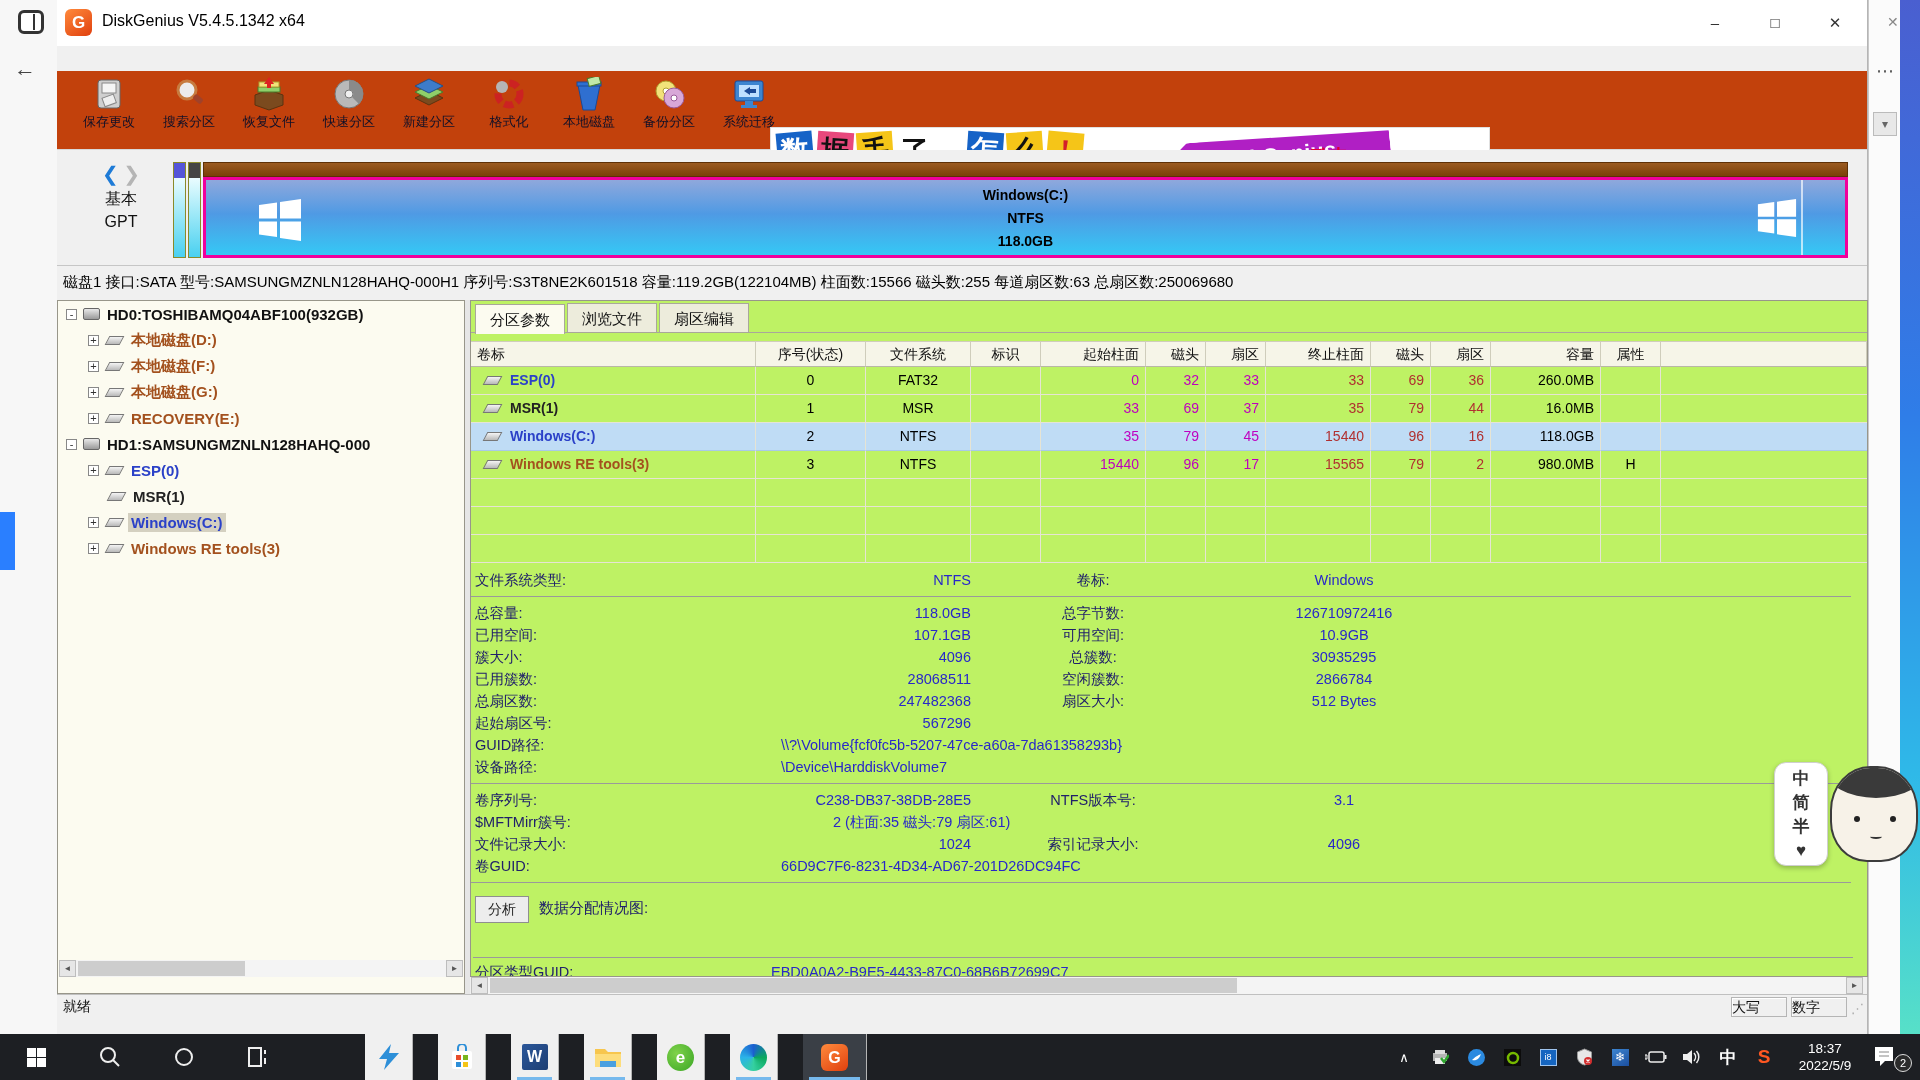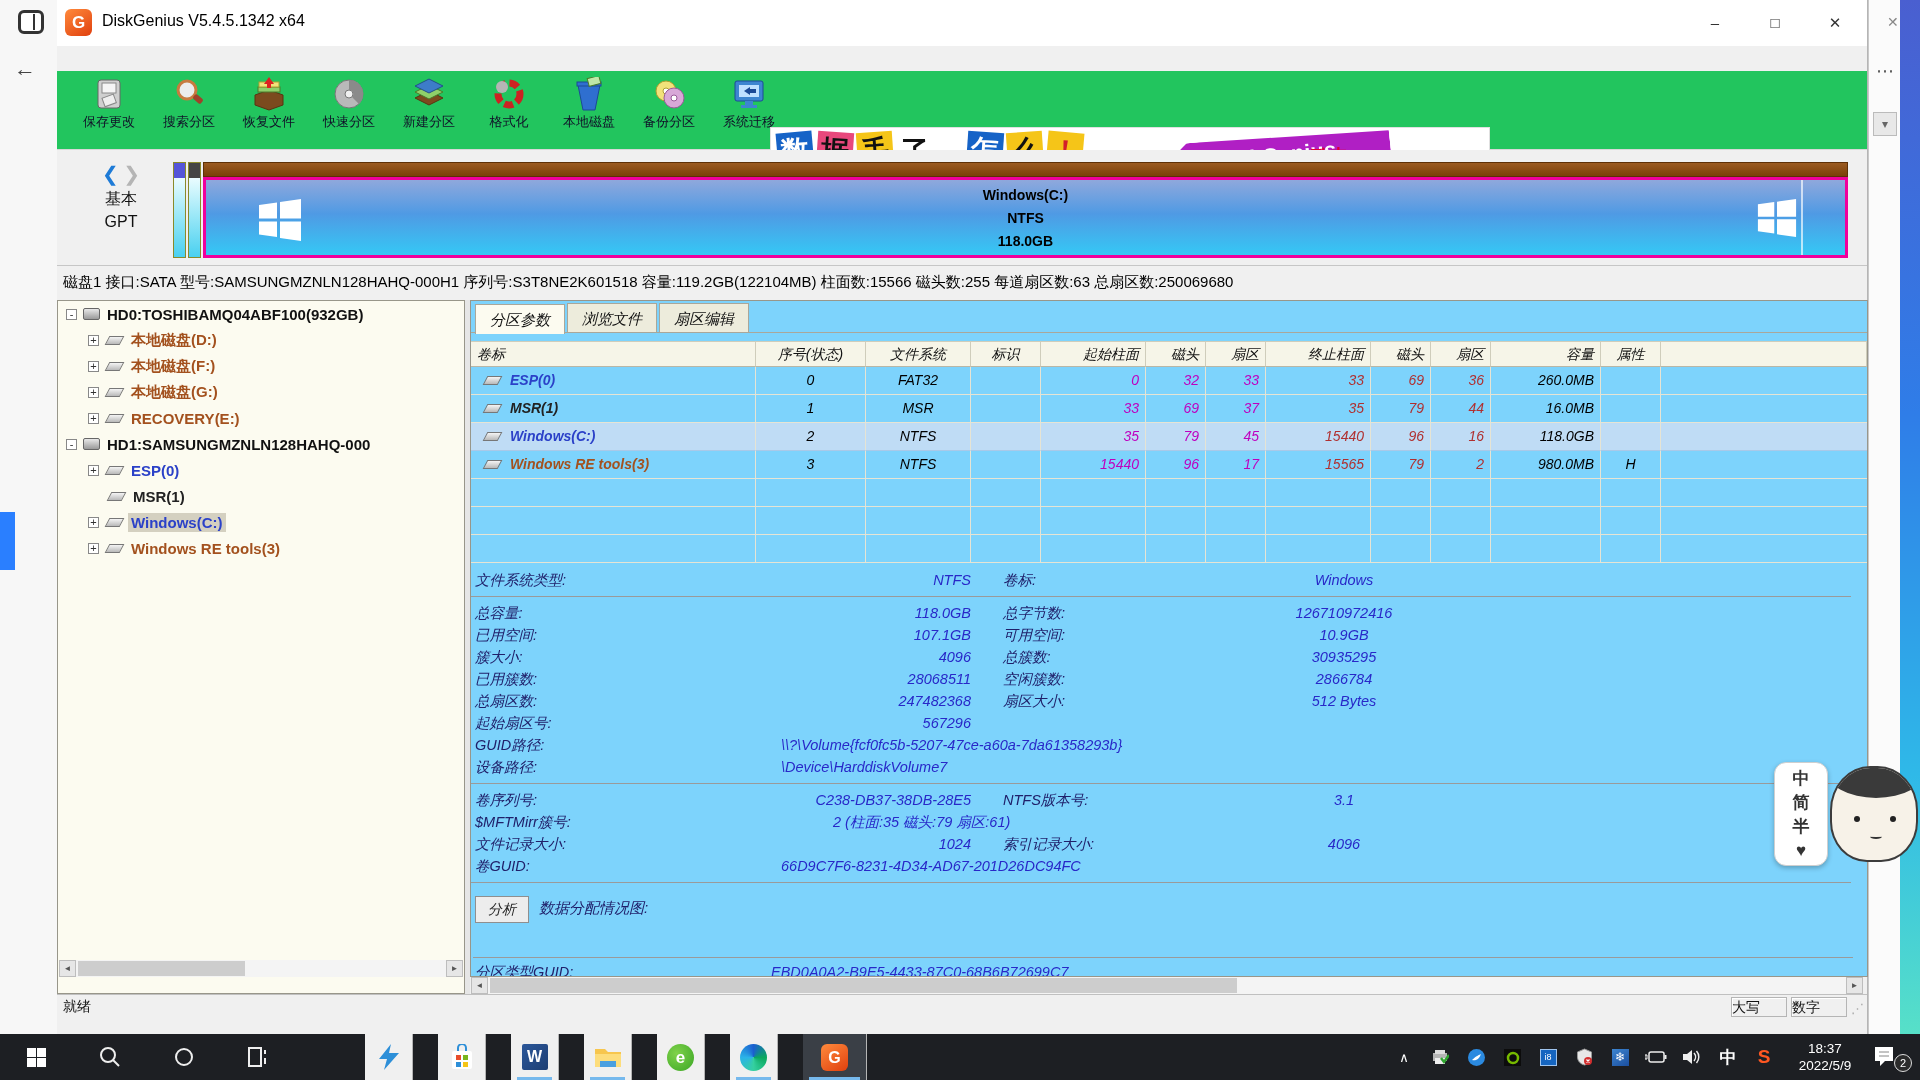--- a/index.html
+++ b/index.html
@@ -24,21 +24,21 @@
 
   .titlebar{position:absolute;left:0;top:0;width:100%;height:46px;background:#ffffff;}
   .app-logo{position:absolute;left:8px;top:9px;width:27px;height:27px;border-radius:6px;background:linear-gradient(145deg,#ff8a3c,#e0400e);color:#fff;font-weight:bold;font-size:17px;text-align:center;line-height:27px;}
   .title-text{position:absolute;left:45px;top:12px;font-size:16px;color:#000;}
   .winbtns{position:absolute;right:2px;top:0;height:46px;display:flex;}
   .winbtn{width:60px;height:46px;text-align:center;line-height:46px;font-size:15px;color:#333;}
 
   .menubar{position:absolute;left:0;top:46px;width:100%;height:25px;background:#f0f0f0;display:flex;padding-left:4px;}
   .menu-item{padding:0 9px;font-size:14px;line-height:25px;color:#111;}
 
-  .toolbar{position:absolute;left:0;top:71px;width:100%;height:79px;background:#22c55e;border-bottom:1px solid #d8d8d8;}
+  .toolbar{position:absolute;left:0;top:71px;width:100%;height:79px;background:#c2410c;border-bottom:1px solid #d8d8d8;}
   .tbtn{position:absolute;top:4px;width:80px;height:72px;text-align:center;}
   .tbtn svg{display:block;margin:2px auto 0;}
   .tbtn .tlabel{font-size:13px;color:#101028;margin-top:2px;}
 
   
   .banner{position:absolute;left:713px;top:56px;width:720px;height:92px;background:#fff;overflow:hidden;border:1px solid #e0e0e0;}
   .tile{position:absolute;top:4px;width:36px;height:36px;font-size:28px;font-weight:bold;text-align:center;line-height:37px;}
   .banner .brand{position:absolute;left:14px;top:38px;font-size:40px;font-weight:bold;color:#161616;letter-spacing:-1px;}
   .banner .frag{position:absolute;top:32px;height:26px;background:#3a3a3a;opacity:.85;border-radius:2px;}
   .banner .ribbon{position:absolute;left:390px;top:6px;width:230px;height:46px;background:#b01fc4;clip-path:polygon(12% 0,100% 18%,100% 82%,12% 100%,0 50%);color:#fff;font-weight:bold;font-size:22px;line-height:44px;text-align:center;transform:rotate(-6deg);}
@@ -76,21 +76,21 @@
   .t-black{color:#111;} .t-brown{color:#a3511e;} .t-blue{color:#2b41c8;} .t-dark{color:#222;}
   .tsel{background:#d4d0c0;}
   .tree-hscroll{position:absolute;left:1px;top:659px;width:404px;height:17px;background:#f0f0f0;display:flex;}
   .sbtn{width:17px;height:17px;background:#e6e6e6;border:1px solid #bdbdbd;font-size:8px;color:#555;text-align:center;line-height:15px;flex:none;}
   .strack{flex:1;position:relative;background:#f4f4f4;}
   .sthumb{position:absolute;left:2px;top:1px;width:45%;height:15px;background:#cdcdcd;}
 
   .splitter{position:absolute;left:408px;top:300px;width:5px;height:694px;background:#e6e6e6;}
 
   
-  .pane{position:absolute;left:413px;top:300px;width:1398px;height:677px;background:#7dd3fc;border:1px solid #98968a;overflow:hidden;font-style:italic;}
+  .pane{position:absolute;left:413px;top:300px;width:1398px;height:677px;background:#bef264;border:1px solid #98968a;overflow:hidden;}
   .tabbar{position:absolute;left:0;top:2px;width:100%;height:30px;border-bottom:1px solid #a9a79a;display:flex;padding-left:4px;}
   .tab{height:29px;padding:0 14px;font-size:15px;line-height:29px;color:#111;background:#edecdc;border:1px solid #a9a79a;border-bottom:none;margin-right:2px;}
   .tab.active{background:#fcfbf0;position:relative;top:1px;height:30px;font-weight:normal;}
 
   .tbl{position:absolute;left:0;top:40px;width:100%;}
   .trow{display:flex;height:28px;}
   .cell{height:28px;line-height:27px;font-size:14px;padding:0 6px;border-right:1px solid #e6e4d4;border-bottom:1px solid #e6e4d4;white-space:nowrap;overflow:hidden;flex:none;}
   .hrow .cell{height:26px;line-height:25px;border-bottom:1px solid #b9b7a6;border-top:1px solid #cfcdbb;color:#111;background:#f6f5e8;border-right:1px solid #cfcdbb;}
   .hrow{height:26px;}
   .c0{width:285px;display:flex;align-items:center;} .c1w{width:110px;} .c2w{width:105px;} .c3w{width:70px;}
@@ -99,21 +99,21 @@
   .ctr{text-align:center;} .rgt{text-align:right;}
   .chs-s{color:#bf00bf;} .chs-e{color:#b03030;}
   .rname{font-weight:bold;font-size:14px;margin-left:4px;white-space:nowrap;}
   .selrow .cell{background:#bfdcf5;border-bottom:1px solid #a9c9e8;}
 
   
   .details{position:absolute;left:0;top:268px;width:100%;}
   .drow{display:flex;height:22px;line-height:22px;font-size:14.5px;}
   .dl{width:200px;padding-left:4px;color:#20206a;flex:none;}
   .dv{width:300px;text-align:right;color:#2828c8;flex:none;}
-  .dl2{width:180px;margin-left:32px;color:#20206a;flex:none;}
+  .dl2{width:180px;margin-left:32px;color:#20206a;flex:none;text-align:center;}
   .dv2{width:322px;text-align:center;color:#2828c8;flex:none;}
   .dwide{color:#2828c8;padding-left:110px;}
   .dwide.ib{padding-left:162px;}
   .dsep{height:6px;border-bottom:1px solid #9a9a9a;width:1380px;margin-bottom:5px;}
 
   .analyzerow{position:absolute;left:0;top:595px;width:100%;height:30px;}
   .abutton{position:absolute;left:4px;top:0;width:54px;height:27px;background:#ededed;border:1px solid #8f8f8f;font-size:14px;color:#222;text-align:center;line-height:25px;}
   .acaption{position:absolute;left:68px;top:3px;font-size:15px;color:#20206a;}
   .botsep{position:absolute;left:2px;top:656px;width:1380px;border-bottom:1px solid #9a9a9a;}
   .cliprow{position:absolute;left:0;top:660px;width:100%;height:17px;overflow:hidden;}

